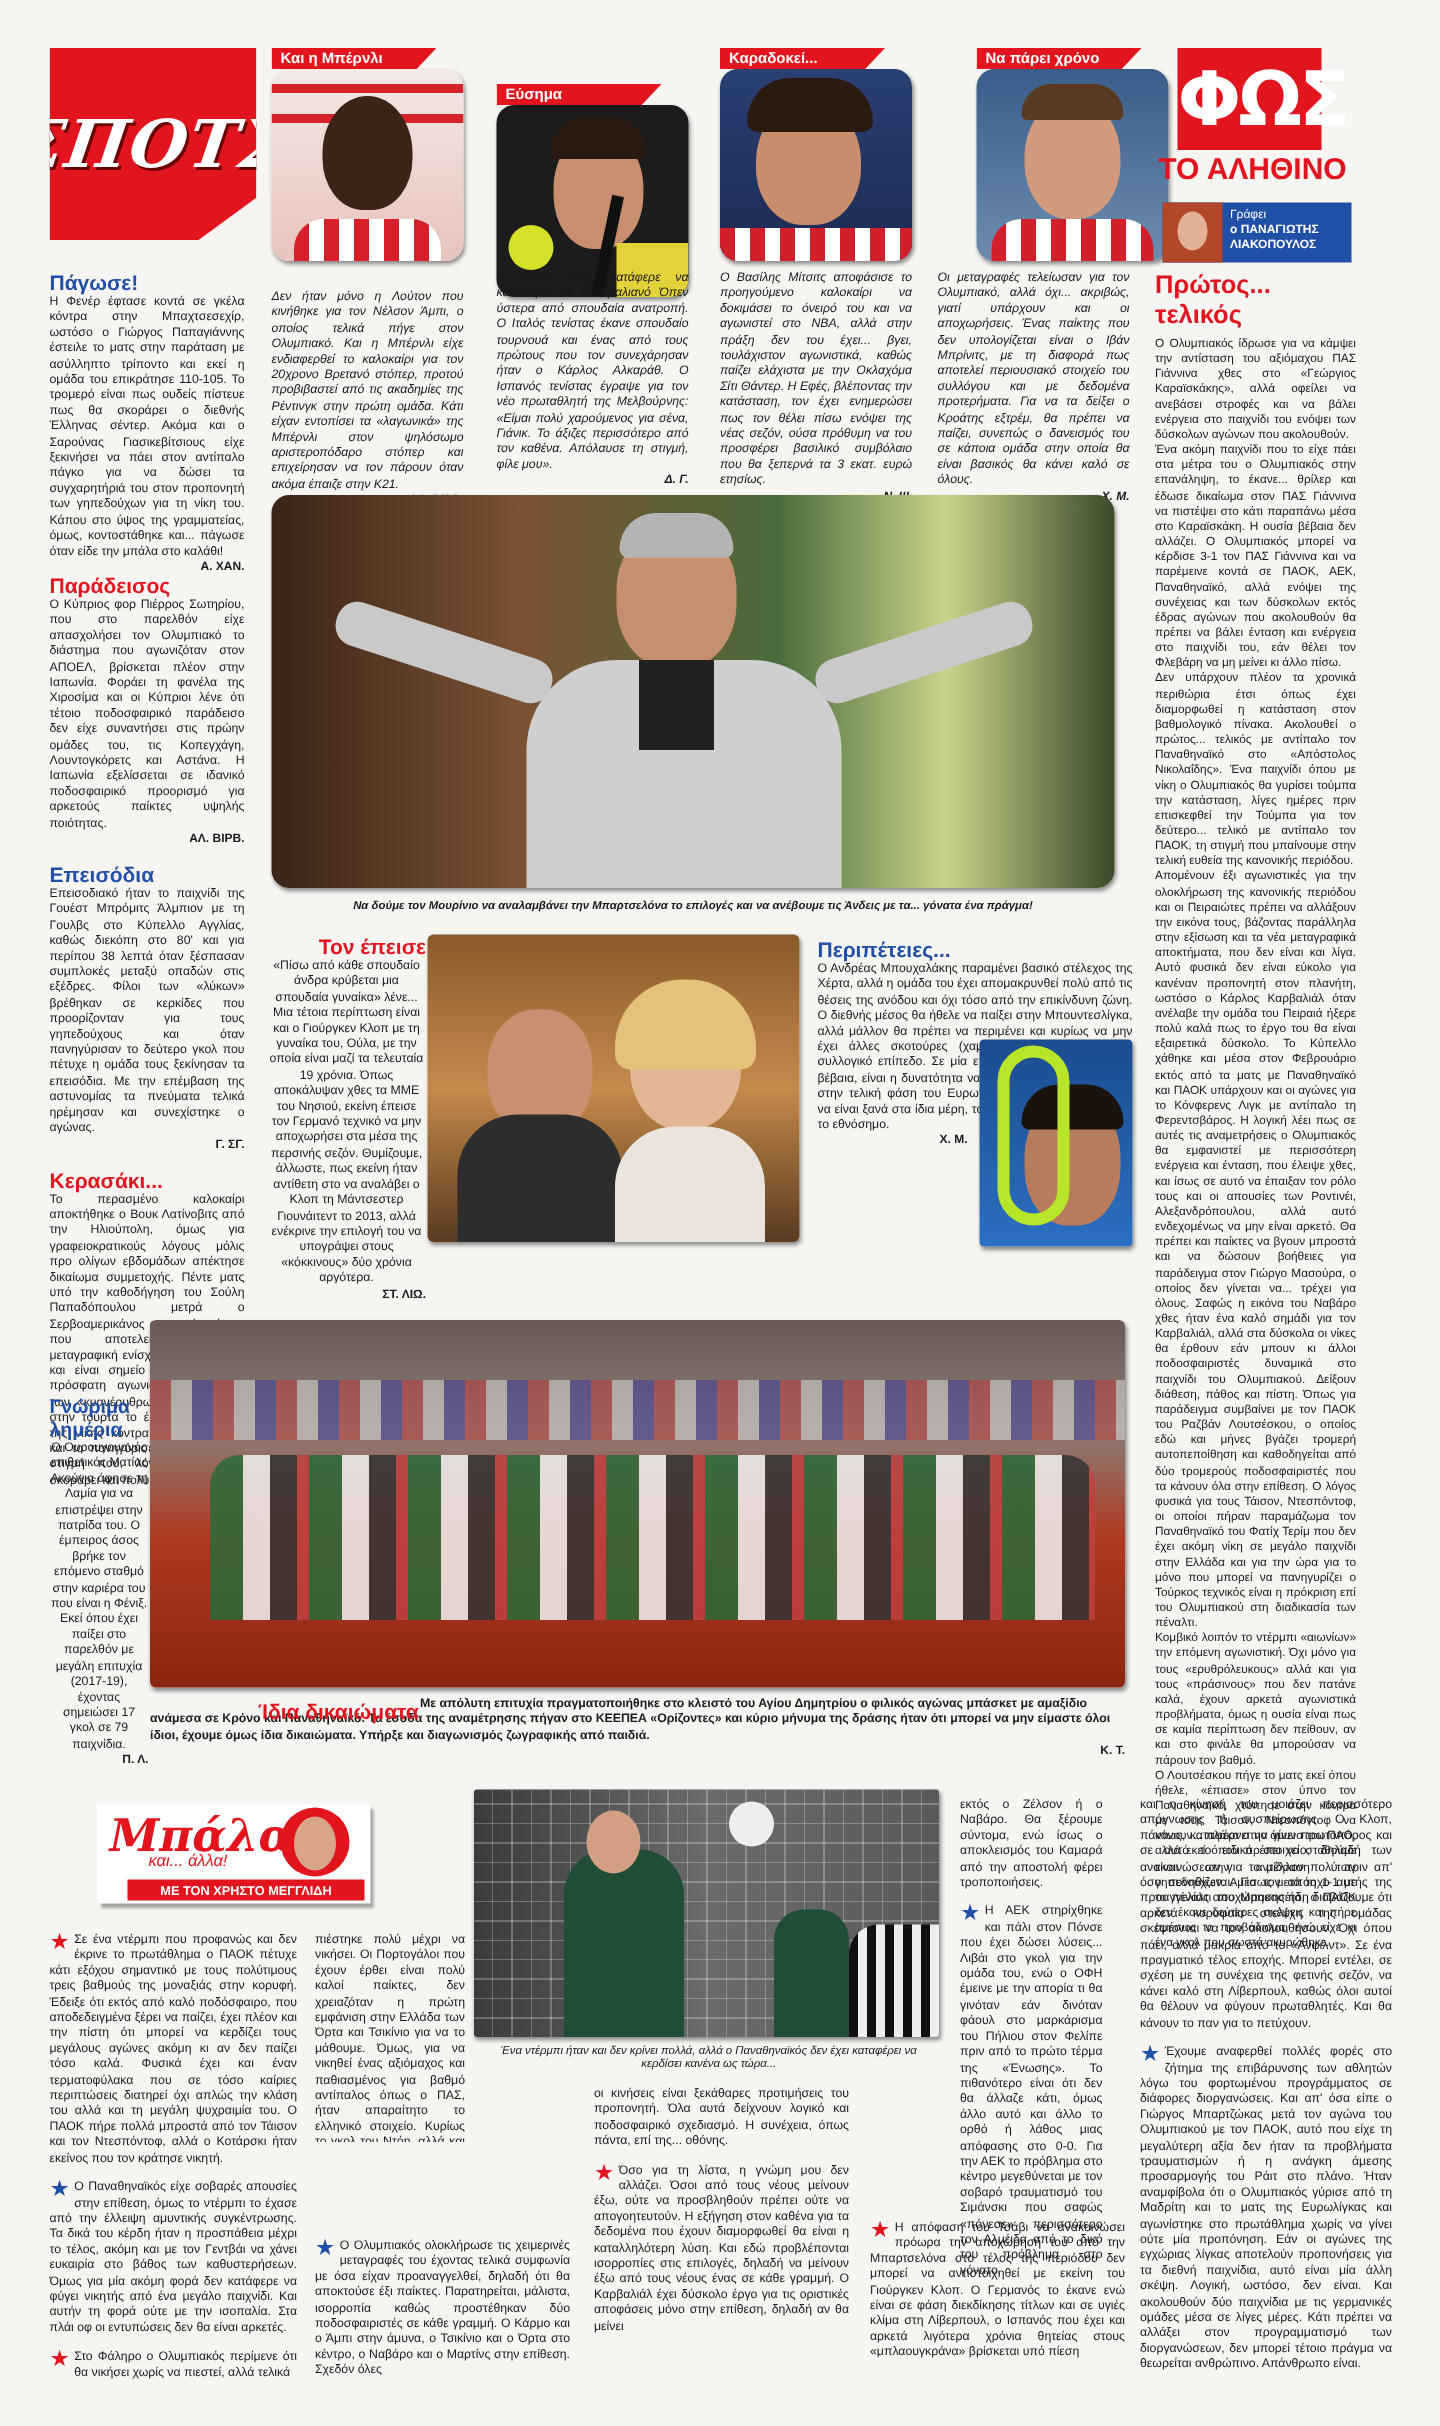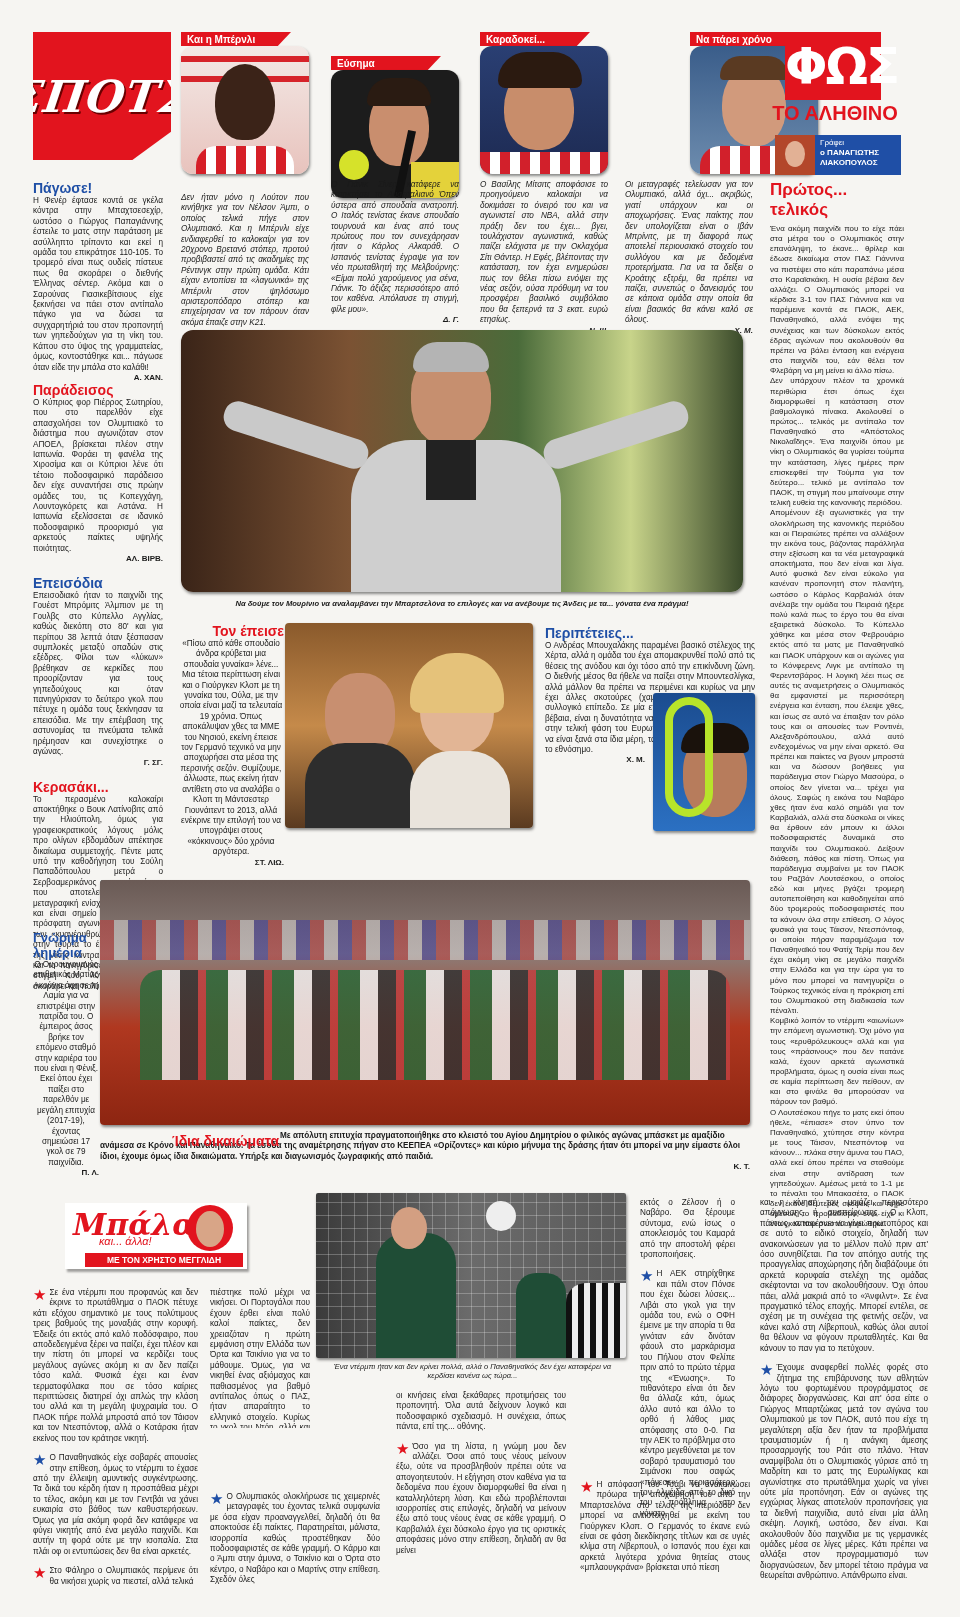--- a/index.html
+++ b/index.html
@@ -93,21 +93,21 @@
 
 <div class="abs" style="left:480px;top:32px;width:128px;">
   <div class="tag" style="width:110px;">Καραδοκεί...</div>
   <div class="photo" style="position:relative;width:128px;height:128px;background:linear-gradient(#2a3f73,#1d2a52);">
     <div class="face" style="left:24px;top:20px;width:70px;height:84px;background:#c88d6b;"></div>
     <div style="position:absolute;left:18px;top:6px;width:84px;height:36px;background:#2b1a10;border-radius:40px 40px 10px 10px;"></div>
     <div style="position:absolute;left:0;top:106px;width:128px;height:22px;background:repeating-linear-gradient(90deg,#d2202b 0 10px,#fff 10px 20px);"></div>
   </div>
 </div>
 
-<div class="abs" style="left:653px;top:32px;width:128px;padding-left:37px;">
+<div class="abs" style="left:614px;top:32px;width:128px;padding-left:37px;">
   <div class="tag" style="width:110px;">Να πάρει χρόνο</div>
   <div class="photo" style="position:relative;width:128px;height:128px;background:linear-gradient(#3a5d8a,#6d8cae);">
     <div class="face" style="left:32px;top:18px;width:64px;height:82px;background:#d19a7c;"></div>
     <div style="position:absolute;left:30px;top:10px;width:68px;height:24px;background:#5a3a22;border-radius:30px 30px 6px 6px;"></div>
     <div style="position:absolute;left:10px;top:100px;width:108px;height:28px;background:repeating-linear-gradient(90deg,#d2202b 0 10px,#fff 10px 20px);border-radius:20px 20px 0 0;"></div>
   </div>
 </div>
 
 <div class="abs txt it" style="left:181px;top:193px;width:128px;">
   <p>Δεν ήταν μόνο η Λούτον που κινήθηκε για τον Νέλσον Άμπι, ο οποίος τελικά πήγε στον Ολυμπιακό. Και η Μπέρνλι είχε ενδιαφερθεί το καλοκαίρι για τον 20χρονο Βρετανό στόπερ, προτού προβιβαστεί από τις ακαδημίες της Ρέντινγκ στην πρώτη ομάδα. Κάτι είχαν εντοπίσει τα «λαγωνικά» της Μπέρνλι στον ψηλόσωμο αριστεροπόδαρο στόπερ και επιχείρησαν να τον πάρουν όταν ακόμα έπαιζε στην Κ21.</p>
@@ -135,20 +135,21 @@
   <div class="nm">
     <div style="font-weight:normal;">Γράφει</div>
     <div>ο ΠΑΝΑΓΙΩΤΗΣ</div>
     <div>ΛΙΑΚΟΠΟΥΛΟΣ</div>
   </div>
 </div>
 
 <div class="abs" style="left:770px;top:180px;width:134px;">
   <div class="h-red" style="font-size:17px;line-height:20px;margin-bottom:4px;">Πρώτος... τελικός</div>
   <div class="txt" style="font-size:7.9px;line-height:10.15px;">
+    <p>Ο Ολυμπιακός ίδρωσε για να κάμψει την αντίσταση του αξιόμαχου ΠΑΣ Γιάννινα χθες στο «Γεώργιος Καραϊσκάκης», αλλά οφείλει να ανεβάσει στροφές και να βάλει ενέργεια στο παιχνίδι του ενόψει των δύσκολων αγώνων που ακολουθούν.</p>
     <p>Ένα ακόμη παιχνίδι που το είχε πάει στα μέτρα του ο Ολυμπιακός στην επανάληψη, το έκανε... θρίλερ και έδωσε δικαίωμα στον ΠΑΣ Γιάννινα να πιστέψει στο κάτι παραπάνω μέσα στο Καραϊσκάκη. Η ουσία βέβαια δεν αλλάζει. Ο Ολυμπιακός μπορεί να κέρδισε 3-1 τον ΠΑΣ Γιάννινα και να παρέμεινε κοντά σε ΠΑΟΚ, ΑΕΚ, Παναθηναϊκό, αλλά ενόψει της συνέχειας και των δύσκολων εκτός έδρας αγώνων που ακολουθούν θα πρέπει να βάλει ένταση και ενέργεια στο παιχνίδι του, εάν θέλει τον Φλεβάρη να μη μείνει κι άλλο πίσω.</p>
     <p>Δεν υπάρχουν πλέον τα χρονικά περιθώρια έτσι όπως έχει διαμορφωθεί η κατάσταση στον βαθμολογικό πίνακα. Ακολουθεί ο πρώτος... τελικός με αντίπαλο τον Παναθηναϊκό στο «Απόστολος Νικολαΐδης». Ένα παιχνίδι όπου με νίκη ο Ολυμπιακός θα γυρίσει τούμπα την κατάσταση, λίγες ημέρες πριν επισκεφθεί την Τούμπα για τον δεύτερο... τελικό με αντίπαλο τον ΠΑΟΚ, τη στιγμή που μπαίνουμε στην τελική ευθεία της κανονικής περιόδου.</p>
     <p>Απομένουν έξι αγωνιστικές για την ολοκλήρωση της κανονικής περιόδου και οι Πειραιώτες πρέπει να αλλάξουν την εικόνα τους, βάζοντας παράλληλα στην εξίσωση και τα νέα μεταγραφικά αποκτήματα, που δεν είναι και λίγα. Αυτό φυσικά δεν είναι εύκολο για κανέναν προπονητή στον πλανήτη, ωστόσο ο Κάρλος Καρβαλιάλ όταν ανέλαβε την ομάδα του Πειραιά ήξερε πολύ καλά πως το έργο του θα είναι εξαιρετικά δύσκολο. Το Κύπελλο χάθηκε και μέσα στον Φεβρουάριο εκτός από τα ματς με Παναθηναϊκό και ΠΑΟΚ υπάρχουν και οι αγώνες για το Κόνφερενς Λιγκ με αντίπαλο τη Φερεντσβάρος. Η λογική λέει πως σε αυτές τις αναμετρήσεις ο Ολυμπιακός θα εμφανιστεί με περισσότερη ενέργεια και ένταση, που έλειψε χθες, και ίσως σε αυτό να έπαιξαν τον ρόλο τους και οι απουσίες των Ροντινέι, Αλεξανδρόπουλου, αλλά αυτό ενδεχομένως να μην είναι αρκετό. Θα πρέπει και παίκτες να βγουν μπροστά και να δώσουν βοήθειες για παράδειγμα στον Γιώργο Μασούρα, ο οποίος δεν γίνεται να... τρέχει για όλους. Σαφώς η εικόνα του Ναβάρο χθες ήταν ένα καλό σημάδι για τον Καρβαλιάλ, αλλά στα δύσκολα οι νίκες θα έρθουν εάν μπουν κι άλλοι ποδοσφαιριστές δυναμικά στο παιχνίδι του Ολυμπιακού. Δείξουν διάθεση, πάθος και πίστη. Όπως για παράδειγμα συμβαίνει με τον ΠΑΟΚ του Ραζβάν Λουτσέσκου, ο οποίος εδώ και μήνες βγάζει τρομερή αυτοπεποίθηση και καθοδηγείται από δύο τρομερούς ποδοσφαιριστές που τα κάνουν όλα στην επίθεση. Ο λόγος φυσικά για τους Τάισον, Ντεσπόντοφ, οι οποίοι πήραν παραμάζωμα τον Παναθηναϊκό του Φατίχ Τερίμ που δεν έχει ακόμη νίκη σε μεγάλο παιχνίδι στην Ελλάδα και για την ώρα για το μόνο που μπορεί να πανηγυρίζει ο Τούρκος τεχνικός είναι η πρόκριση επί του Ολυμπιακού στη διαδικασία των πέναλτι.</p>
     <p>Κομβικό λοιπόν το ντέρμπι «αιωνίων» την επόμενη αγωνιστική. Όχι μόνο για τους «ερυθρόλευκους» αλλά και για τους «πράσινους» που δεν πατάνε καλά, έχουν αρκετά αγωνιστικά προβλήματα, όμως η ουσία είναι πως σε καμία περίπτωση δεν πείθουν, αν και στο φινάλε θα μπορούσαν να πάρουν τον βαθμό.</p>
     <p>Ο Λουτσέσκου πήγε το ματς εκεί όπου ήθελε, «έπιασε» στον ύπνο τον Παναθηναϊκό, χτύπησε στην κόντρα με τους Τάισον, Ντεσπόντοφ να κάνουν... πλάκα στην άμυνα του ΠΑΟ, αλλά εκεί όπου πρέπει να σταθούμε είναι στην αντίδραση των γηπεδούχων. Αμέσως μετά το 1-1 με το πέναλτι του Μπακασέτα, ο ΠΑΟΚ δεν έκανε δεύτερες σκέψεις και πήρε αμέσως το προβάδισμα, ενώ είχε κι ένα γκολ που σωστά ακυρώθηκε.</p>
   </div>
 </div>
 
 <div class="abs" style="left:33px;top:180px;width:130px;">
   <div>

